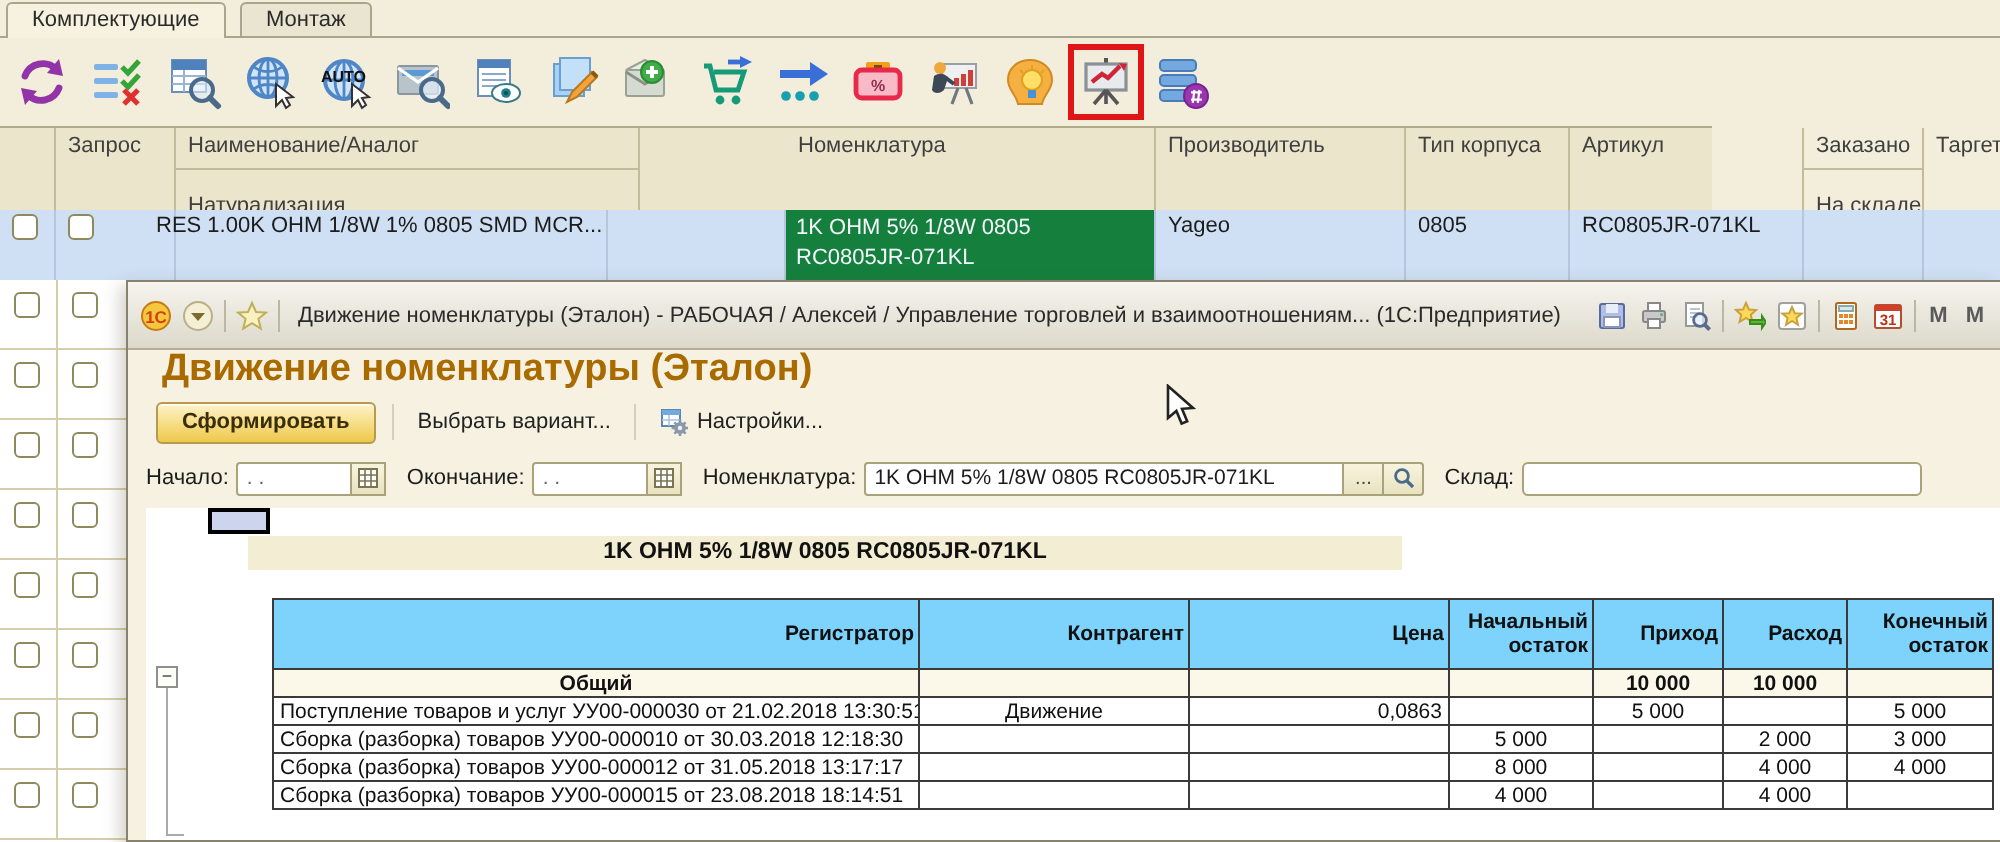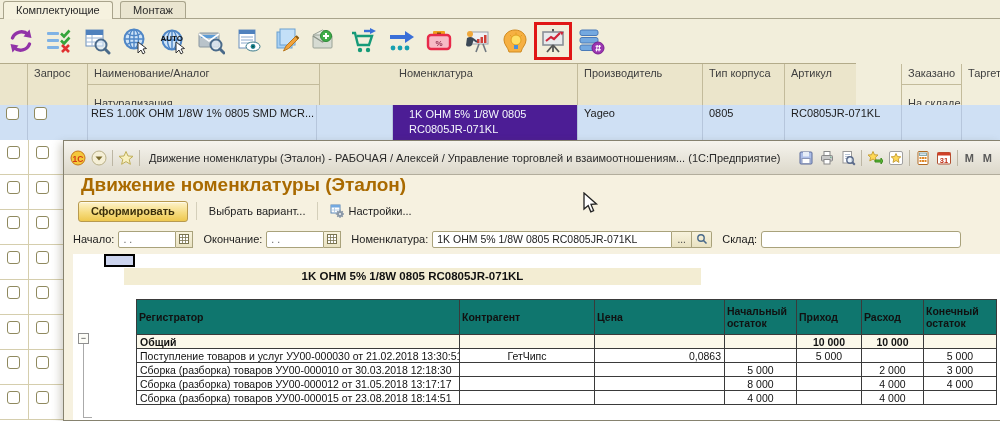--- a/index.html
+++ b/index.html
@@ -20,21 +20,21 @@
   
   .gridhead{position:absolute;left:0;top:63px;width:856px;height:42px;background:#ebe5cb;border-top:1px solid #b3ab8a;border-bottom:1px solid #b3ab8a;}
   .gh{position:absolute;top:0;height:42px;border-right:1px solid #c3bb9b;box-sizing:border-box;
       color:#3f3f3f;padding:3px 0 0 6px;overflow:hidden;}
   .gh .half{position:absolute;left:0;right:0;height:21px;padding:3px 0 0 6px;box-sizing:border-box;}
   .gh .half.top{top:0;border-bottom:1px solid #c3bb9b;}
   .gh .half.bot{top:30px;}
   .gridrow{position:absolute;left:0;top:105px;width:1000px;height:35px;background:#cfe0f4;border-bottom:1px solid #a8bcd4;}
   .gc{position:absolute;top:0;height:35px;border-right:1px solid #b6c6dc;box-sizing:border-box;
       padding:2px 0 0 6px;overflow:hidden;white-space:nowrap;}
-  .gc.sel{background:#4c1d95;color:#f4f7fc;line-height:15px;padding-left:16px;}
+  .gc.sel{background:#15803d;color:#f4f7fc;line-height:15px;padding-left:5px;}
   .cb{display:inline-block;width:13px;height:13px;background:#fff;border:1px solid #8f895e;border-radius:3px;box-sizing:border-box;}
   
   .strip{position:absolute;left:0;top:140px;width:63px;height:281px;background:#fff;}
   .cbrow{height:35px;border-bottom:1px solid #d5cead;position:relative;box-sizing:border-box;}
   .cbrow .v{position:absolute;left:28px;top:0;bottom:0;border-left:1px solid #d5cead;}
   .cbrow .cb{position:absolute;top:6px;}
   .cbrow .cb.c1{left:7px;} .cbrow .cb.c2{left:36px;}
   
   .win{position:absolute;left:63px;top:140px;width:937px;height:281px;background:#f6f1e0;
        border:1px solid #86826f;border-right:none;box-sizing:border-box;box-shadow:-3px 3px 8px rgba(80,70,40,.25);overflow:hidden;}
@@ -66,24 +66,24 @@
   .selcell{position:absolute;left:31px;top:0;width:31px;height:13px;background:#ccd4ee;border:2px solid #000;box-sizing:border-box;}
   .band{position:absolute;left:51px;top:14px;width:577px;height:17px;background:#f3edd3;
         font-weight:bold;font-size:11.5px;text-align:center;line-height:17px;color:#111;}
   .expander{position:absolute;left:5px;top:79px;width:11px;height:11px;background:#fdfdf8;border:1px solid #8f8f8f;
             box-sizing:border-box;font-size:9px;line-height:8px;text-align:center;color:#333;cursor:pointer;}
   .eline{position:absolute;left:10px;top:90px;height:73px;border-left:1px solid #aaa;}
   .etick{position:absolute;left:10px;top:163px;width:9px;border-top:1px solid #aaa;}
   table.rep{position:absolute;left:63px;top:45px;border-collapse:collapse;table-layout:fixed;width:860px;
             font-size:10.5px;color:#111;}
   table.rep td,table.rep th{border:1px solid #3a3a3a;padding:0 3px;overflow:hidden;white-space:nowrap;box-sizing:border-box;}
-  table.rep th{background:#0f766e;font-weight:bold;text-align:left;height:35px;white-space:normal;line-height:12px;padding:1px 2px;}
+  table.rep th{background:#7dd3fc;font-weight:bold;text-align:right;height:35px;white-space:normal;line-height:12px;padding:1px 2px;}
   table.rep td{height:14px;}
   tr.total td{background:#fbf8ea;font-weight:bold;}
-  tr.total td.reg{text-align:left;}
+  tr.total td.reg{text-align:center;}
   td.ctr{text-align:center;} td.num{text-align:center;padding-right:8px;} td.price{text-align:right;padding-right:4px;}
   
   .cursor{position:absolute;left:583px;top:192px;z-index:50;pointer-events:none;}
 </style>
 </head>
 <body>
 
 <div class="tabbar">
   <div class="tab active" style="left:3px;">Комплектующие</div>
   <div class="tab" style="left:120px;">Монтаж</div>
@@ -256,21 +256,21 @@
   <div class="gh" style="left:902px;width:60px;padding:0">
     <div class="half top">Заказано</div>
     <div class="half bot">На складе</div>
   </div>
   <div class="gh" style="left:962px;width:38px;border-right:none"><span>Таргет</span></div>
 </div>
 
 <div class="gridrow">
   <div class="gc" style="left:0;width:28px"><span class="cb"></span></div>
   <div class="gc" style="left:28px;width:60px"><span class="cb"></span></div>
-  <div class="gc" style="left:85px;width:232px">RES 1.00K OHM 1/8W 1% 0805 SMD MCR...</div>
+  <div class="gc" style="left:72px;width:232px">RES 1.00K OHM 1/8W 1% 0805 SMD MCR...</div>
   <div class="gc" style="left:320px;width:73px"></div>
   <div class="gc sel" style="left:393px;width:185px">
     <div>1K OHM 5% 1/8W 0805</div>
     <div>RC0805JR-071KL</div>
   </div>
   <div class="gc" style="left:578px;width:125px">Yageo</div>
   <div class="gc" style="left:703px;width:82px">0805</div>
   <div class="gc" style="left:785px;width:117px">RC0805JR-071KL</div>
   <div class="gc" style="left:902px;width:60px"></div>
   <div class="gc" style="left:962px;width:38px;border-right:none"></div>
@@ -488,21 +488,21 @@
         <td class="reg">Общий</td>
         <td class="ctr"></td>
         <td class="price"></td>
         <td class="num"></td>
         <td class="num">10 000</td>
         <td class="num">10 000</td>
         <td class="num"></td>
       </tr>
       <tr>
         <td>Поступление товаров и услуг УУ00-000030 от 21.02.2018 13:30:51</td>
-        <td class="ctr">ГетЧипс</td>
+        <td class="ctr">Движение</td>
         <td class="price">0,0863</td>
         <td class="num"></td>
         <td class="num">5 000</td>
         <td class="num"></td>
         <td class="num">5 000</td>
       </tr>
       <tr>
         <td>Сборка (разборка) товаров УУ00-000010 от 30.03.2018 12:18:30</td>
         <td class="ctr"></td>
         <td class="price"></td>

